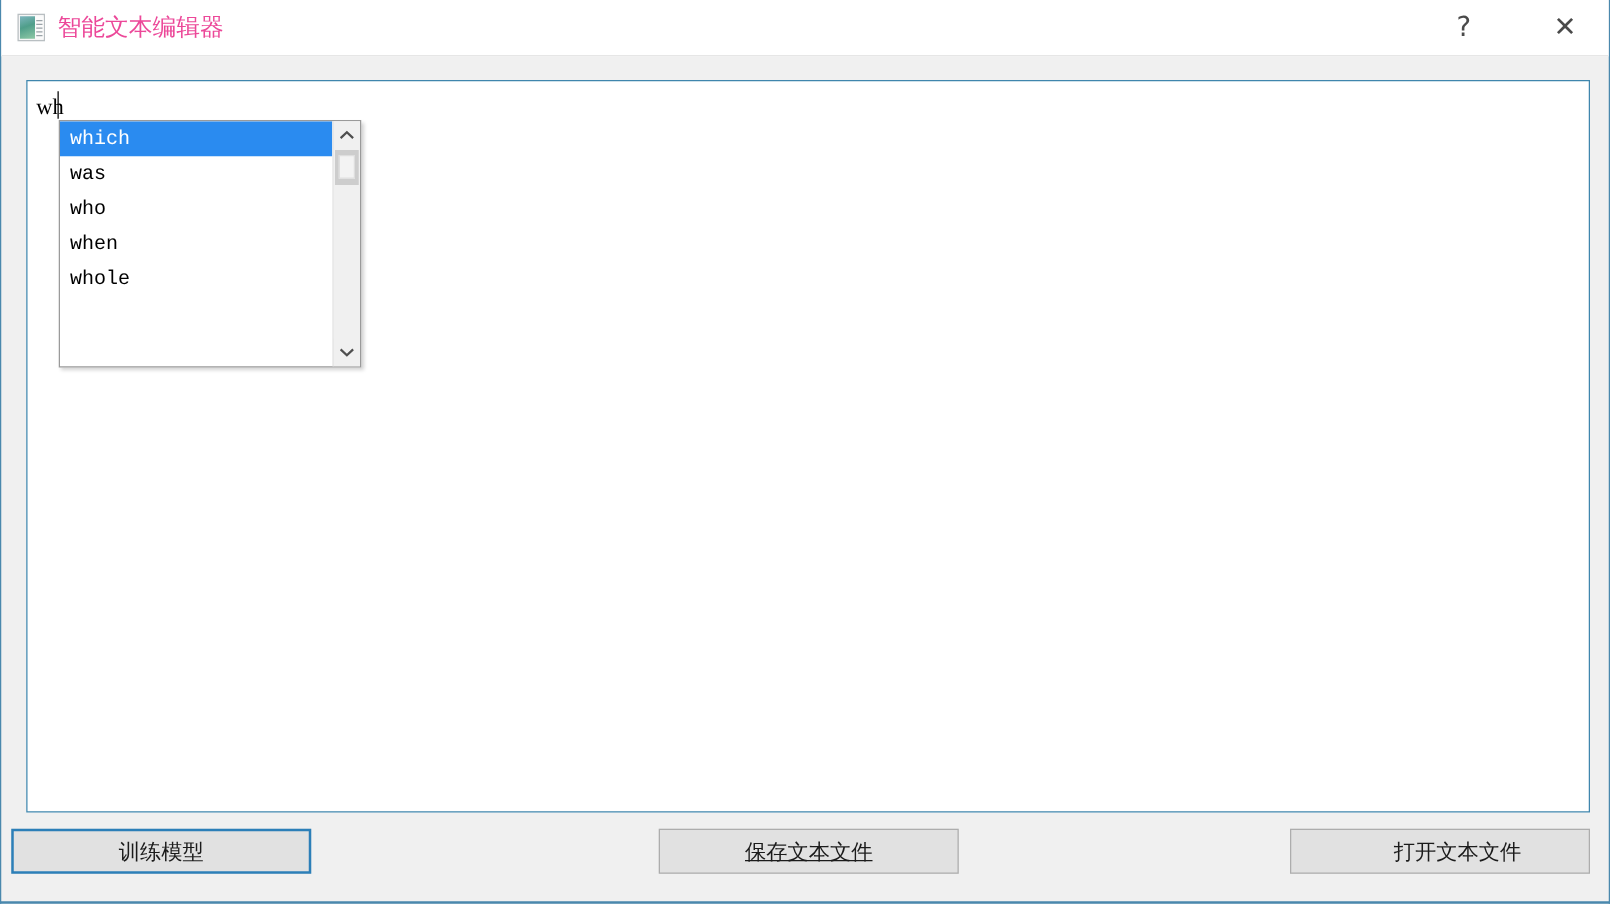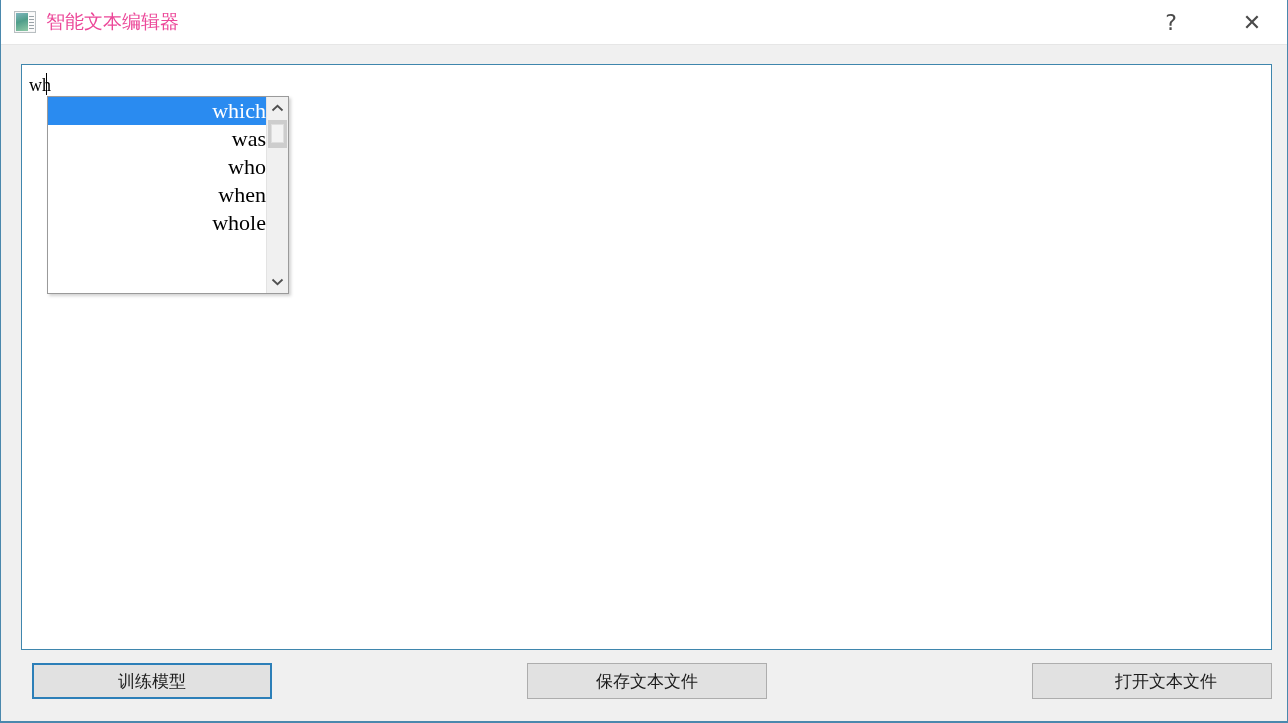--- a/index.html
+++ b/index.html
@@ -139,26 +139,25 @@
     position: absolute;
     left: 0; top: 0;
     width: 218px;
     height: 196px;
     overflow: hidden;
   }
   .ac-item {
     height: 28px;
     line-height: 28px;
     padding-left: 8px;
-    font-size: 22px;
+    font-size: 16px;
     color: #000000;
-    font-family: Liberation Serif, serif;
+    font-family: Liberation Mono, monospace;
     white-space: nowrap;
     box-sizing: border-box;
-    text-align: right;
   }
   .ac-item.selected {
     background: #2a8bf0;
     color: #ffffff;
   }
 
   .ac-scroll {
     position: absolute;
     right: 0; top: 0;
     width: 22px;
@@ -217,22 +216,22 @@
     font-size: 17px;
     color: #1b1b1b;
     font-family: "DejaVu Sans", "Liberation Sans", sans-serif;
     cursor: default;
     padding: 0;
   }
   .btn.focused {
     border: 2px solid #2c7fb8;
     background: #e1e1e1;
   }
-  .btn-train  { left: 31px;   top: 663px; width: 240px; }
-  .btn-save   { left: 526px;  top: 663px; width: 240px; }
+  .btn-train  { left: 8px;   top: 663px; width: 240px; }
+  .btn-save   { left: 526px;  top: 663px; width: 240px; text-decoration: underline; }
   .btn-open   { left: 1031px; top: 663px; width: 240px; padding-left: 28px; }
 </style>
 </head>
 <body>
 
 <div class="window">
 
   <div class="titlebar">
     <div class="title-icon">
       <div class="img-left"></div>

